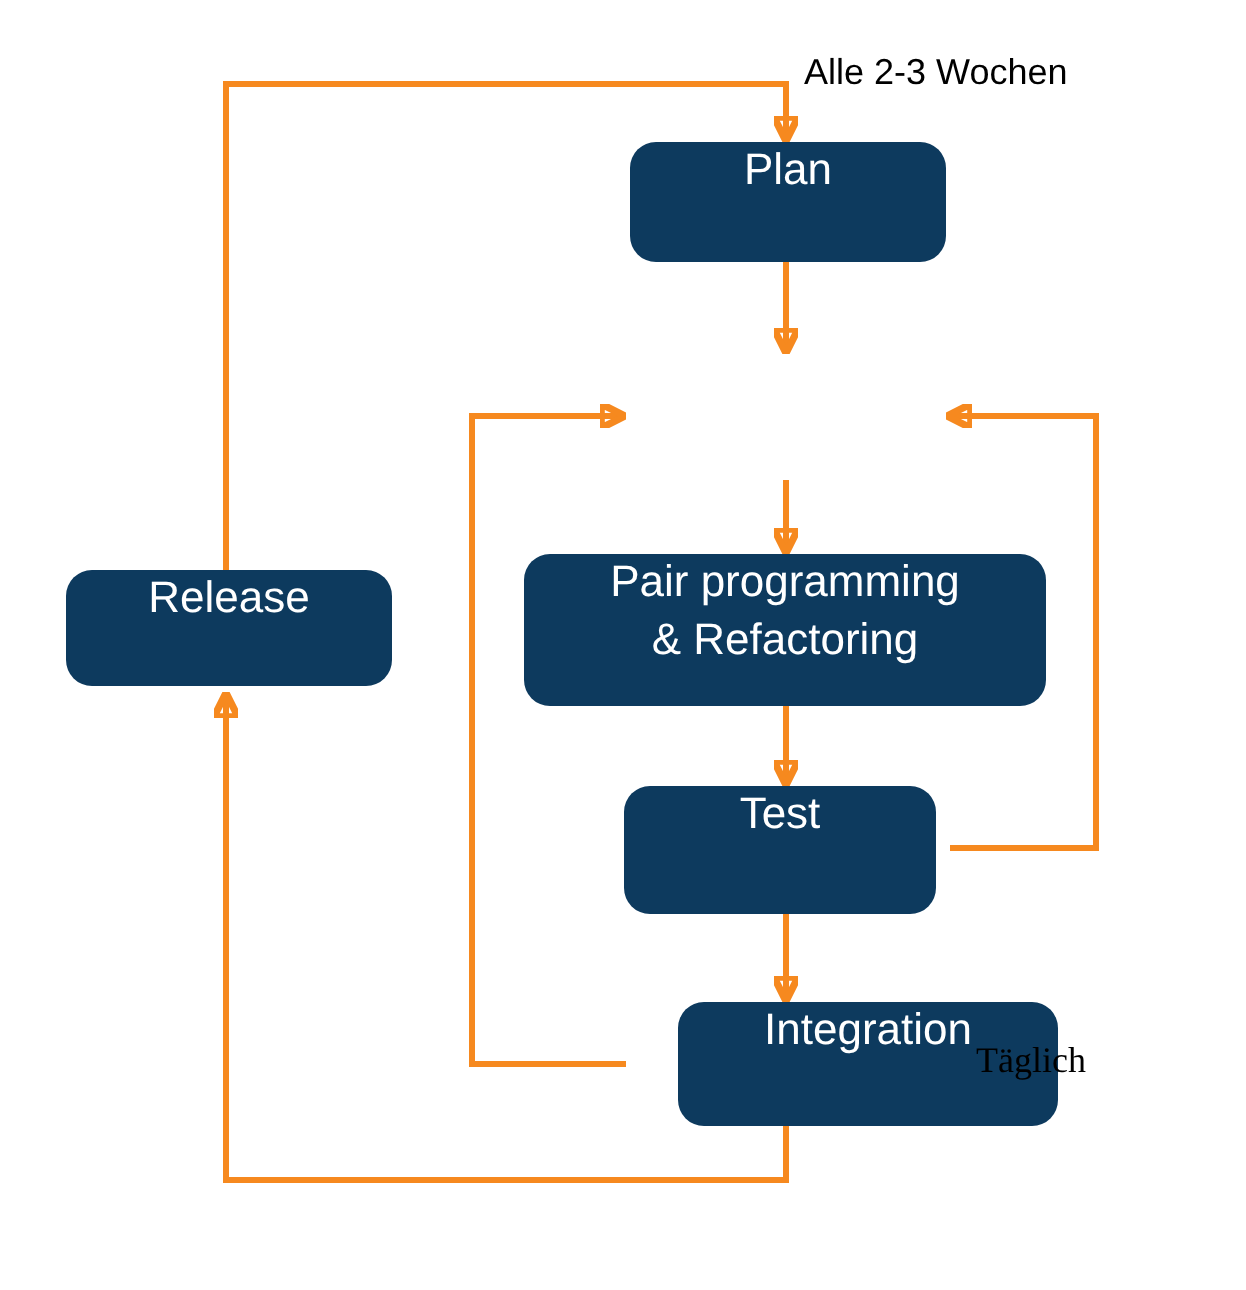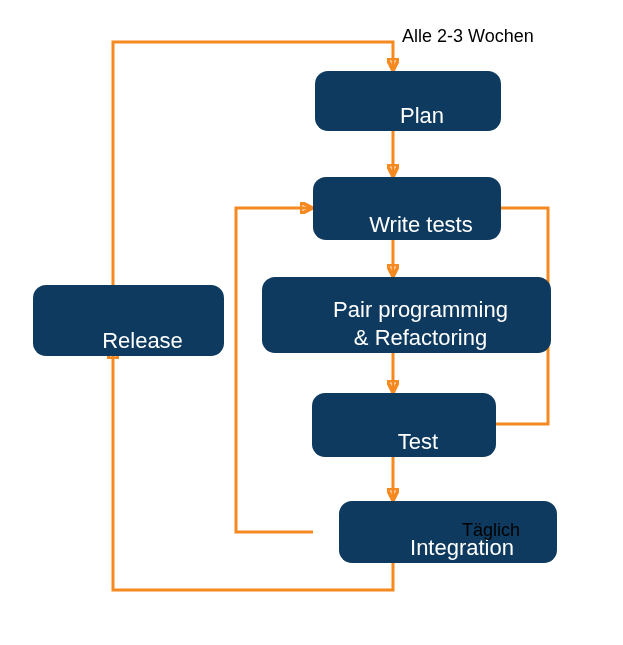--- a/index.html
+++ b/index.html
@@ -18,37 +18,37 @@
     overflow:hidden;
   }
   .arrows{position:absolute;left:0;top:0;width:623px;height:645px;}
   .arrows path{stroke:var(--arrow);stroke-width:3;fill:none;}
   .node{
     position:absolute;
     background:var(--node-fill);
     color:var(--node-text);
     border-radius:13px;
     display:flex;flex-direction:column;
-    align-items:center;justify-content:flex-end;
+    align-items:center;justify-content:flex-start;
     text-align:center;
-    font-size:22px;line-height:1.3;padding-left:28px;
+    font-size:22px;line-height:1.3;
   }
   .node-plan{left:315px;top:71px;width:158px;height:60px;}
   .node-write-tests{left:313px;top:177px;width:160px;height:63px;}
   .node-pair{left:262px;top:277px;width:261px;height:76px;}
   .node-test{left:312px;top:393px;width:156px;height:64px;}
   .node-integration{left:325px;top:501px;width:190px;height:62px;margin-left:14px;}
-  .node-release{left:33px;top:285px;width:163px;height:71px;}
+  .node-release{left:33px;top:285px;width:163px;height:58px;}
   .note{
     position:absolute;
     color:var(--label-text);
     white-space:nowrap;
   }
   .note-cycle{left:402px;top:13px;font-size:18px;margin-top:13px;}
-  .note-daily{left:462px;top:520px;font-size:18px;}
+  .note-daily{left:488px;top:520px;font-size:18px;font-family:Liberation Serif, serif;}
   .note-source{left:420px;top:608px;font-size:17px;}
 </style>
 </head>
 <body>
 
 <div class="canvas">
 
   <svg class="arrows" viewBox="0 0 623 645" xmlns="http://www.w3.org/2000/svg">
     <defs>
       <marker id="ah" viewBox="0 0 10 10" refX="7" refY="5" markerWidth="13" markerHeight="12" orient="auto" markerUnits="userSpaceOnUse">
@@ -62,23 +62,20 @@
     <path d="M393,457 L393,497" marker-end="url(#ah)"></path>
     <path d="M393,563 L393,590 L113,590 L113,350" marker-end="url(#ah)"></path>
     <path d="M313,532 L236,532 L236,208 L309,208" marker-end="url(#ah)"></path>
     <path d="M475,424 L548,424 L548,208 L477,208" marker-end="url(#ah)"></path>
   </svg>
 
   <div class="node node-plan">
     <span>Plan</span>
   </div>
 
-  <div class="node node-write-tests">
-    <span>Write tests</span>
-  </div>
 
   <div class="node node-pair">
     <span>Pair programming</span>
     <span>&amp; Refactoring</span>
   </div>
 
   <div class="node node-test">
     <span>Test</span>
   </div>
 

